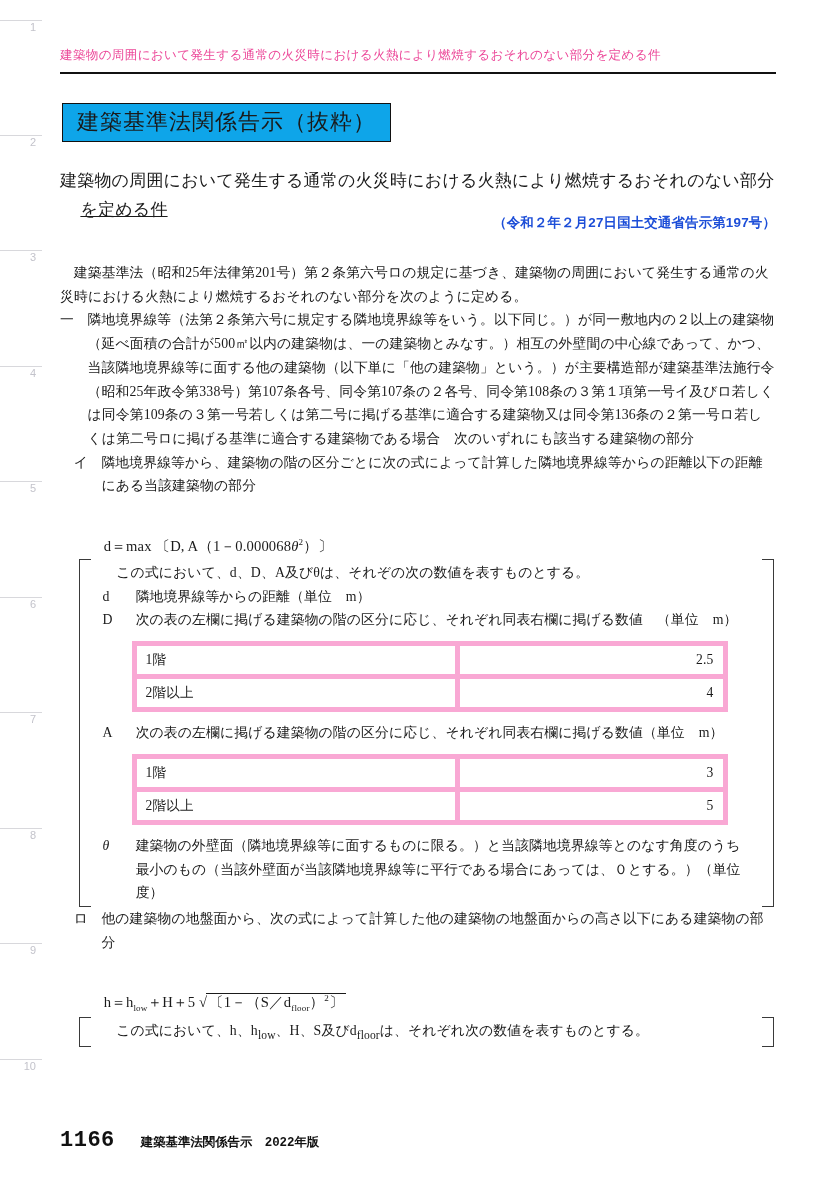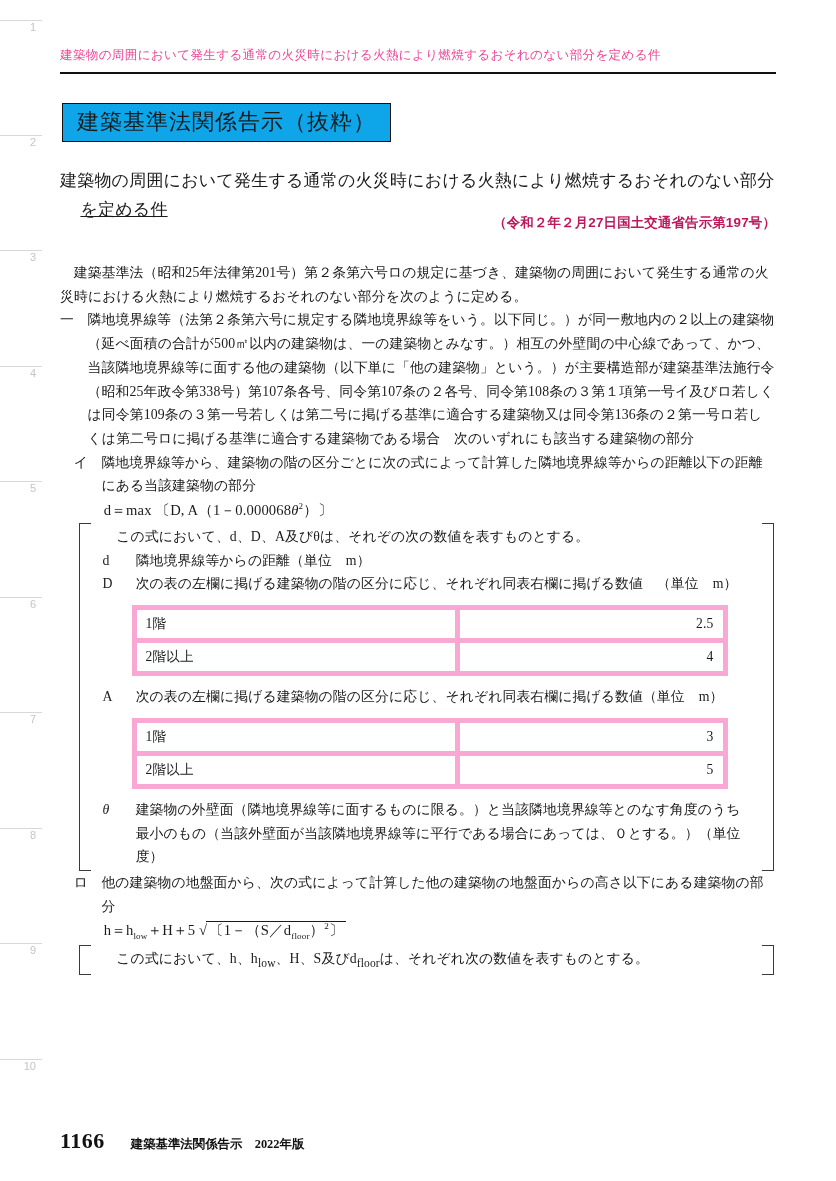--- a/index.html
+++ b/index.html
@@ -127,21 +127,21 @@
     flex: 0 0 auto;
     white-space: nowrap;
   }
   .item > .tx { flex: 1 1 auto; }
 
   .lvl1 { margin-left: 0; }
   .lvl1 > .mk { width: 2.0em; }
   .lvl2 { margin-left: 1.0em; }
   .lvl2 > .mk { width: 2.0em; }
 
-  .sub { margin-left: 3.0em; }
+  .sub { margin-left: 3.0em; margin-top: 36px; }
 
   
   .formula {
     font-family: "Liberation Serif", serif;
     font-size: 14.6px;
     line-height: 1.7;
     white-space: nowrap;
   }
   .formula sub { font-size: .62em; }
   .formula sup { font-size: .62em; }
@@ -194,21 +194,21 @@
   table.valtab td.v { text-align: right; font-family: Liberation Serif, serif; }
 
   
   #footer {
     position: absolute;
     left: 60px;
     top: 1128px;
     width: 716px;
     display: flex;
     align-items: baseline;
-    font-family: Liberation Serif, serif;
+    font-family: Liberation Mono, monospace;
   }
   #folio {
     font-size: 22px;
     font-weight: bold;
     letter-spacing: .5px;
     color: #111;
   }
   #footer-title {
     margin-left: 26px;
     font-size: 12.4px;
@@ -250,21 +250,21 @@
   <div id="section-box">
     <span>建築基準法関係告示（抜粋）</span>
   </div>
 
   <div id="doc-title">
     <span>建築物の周囲において発生する通常の火災時における火熱により燃焼するおそれのない部分</span>
     <span class="cont">を定める件</span>
   </div>
 
   <div id="promulgation">
-    <span id="promulgation-text" style="color: #be185d;">（令和２年２月27日国土交通省告示第197号）</span>
+    <span id="promulgation-text" style="color: #1d4ed8;">（令和２年２月27日国土交通省告示第197号）</span>
   </div>
 
   <div id="body">
 
     <p class="para">建築基準法（昭和25年法律第201号）第２条第六号ロの規定に基づき、建築物の周囲において発生する通常の火災時における火熱により燃焼するおそれのない部分を次のように定める。</p>
 
     <div class="item lvl1">
       <span class="mk">一</span>
       <span class="tx">隣地境界線等（法第２条第六号に規定する隣地境界線等をいう。以下同じ。）が同一敷地内の２以上の建築物（延べ面積の合計が500㎡以内の建築物は、一の建築物とみなす。）相互の外壁間の中心線であって、かつ、当該隣地境界線等に面する他の建築物（以下単に「他の建築物」という。）が主要構造部が建築基準法施行令（昭和25年政令第338号）第107条各号、同令第107条の２各号、同令第108条の３第１項第一号イ及びロ若しくは同令第109条の３第一号若しくは第二号に掲げる基準に適合する建築物又は同令第136条の２第一号ロ若しくは第二号ロに掲げる基準に適合する建築物である場合　次のいずれにも該当する建築物の部分</span>
     </div>

